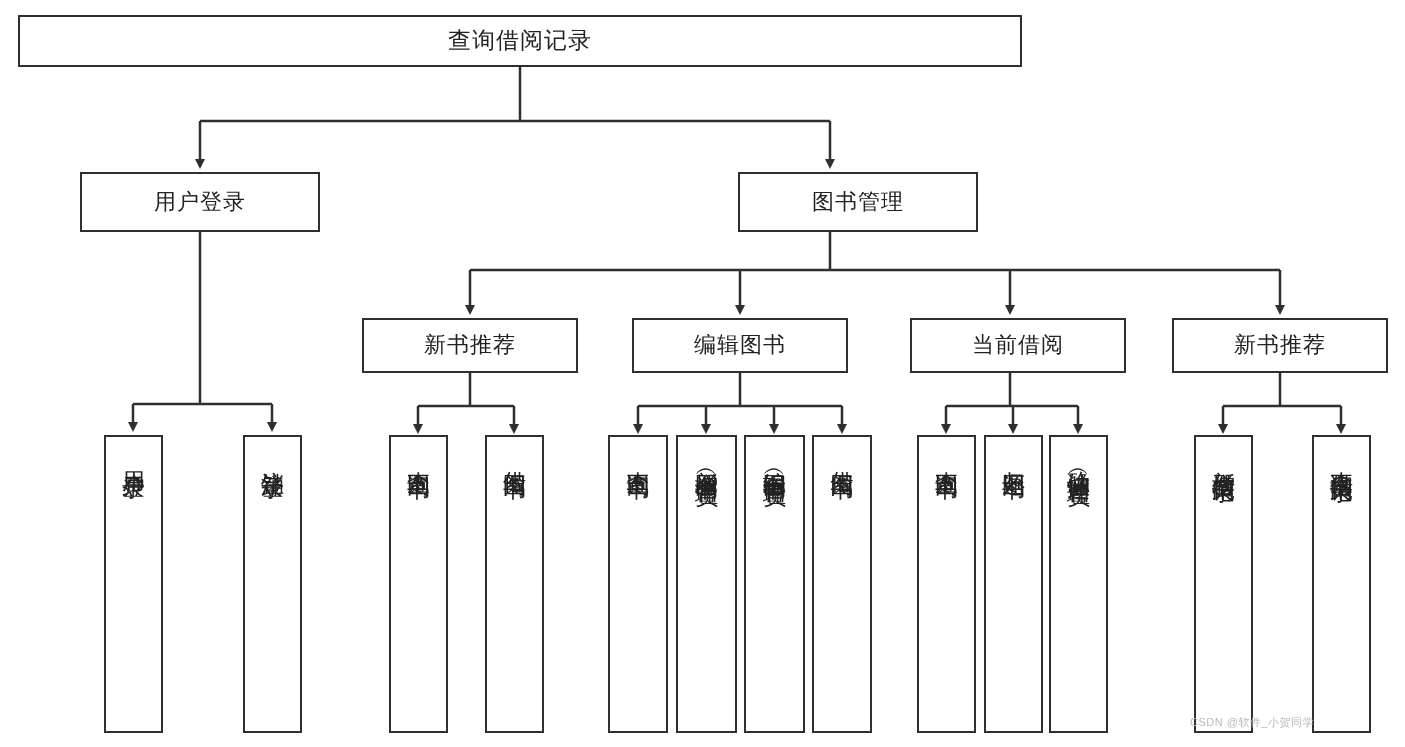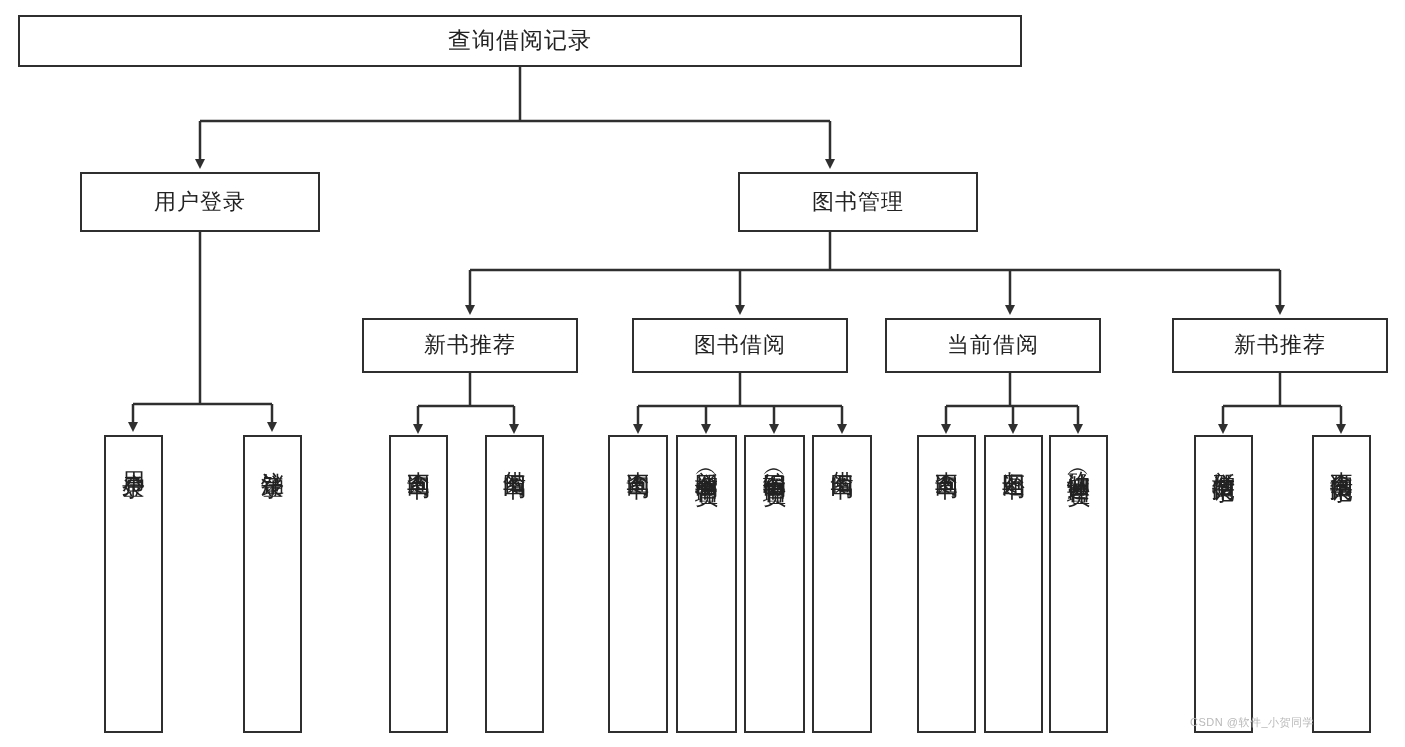--- a/index.html
+++ b/index.html
@@ -115,23 +115,23 @@
     <span class="lbl">用户登录</span>
   </div>
   <div class="node" style="left:738px;top:172px;width:240px;height:60px;">
     <span class="lbl">图书管理</span>
   </div>
 
   <div class="node" style="left:362px;top:318px;width:216px;height:55px;">
     <span class="lbl">新书推荐</span>
   </div>
   <div class="node" style="left:632px;top:318px;width:216px;height:55px;">
-    <span class="lbl">图书借阅</span>
+    <span class="lbl">编辑图书</span>
   </div>
-  <div class="node" style="left:885px;top:318px;width:216px;height:55px;text-align:right;">
+  <div class="node" style="left:910px;top:318px;width:216px;height:55px;text-align:right;">
     <span class="lbl">当前借阅</span>
   </div>
   <div class="node" style="left:1172px;top:318px;width:216px;height:55px;">
     <span class="lbl">新书推荐</span>
   </div>
 
   <div class="node leaf" style="left:104px;top:435px;width:59px;height:298px;">
     <span class="lbl">用户登录</span>
   </div>
   <div class="node leaf" style="left:243px;top:435px;width:59px;height:298px;">

